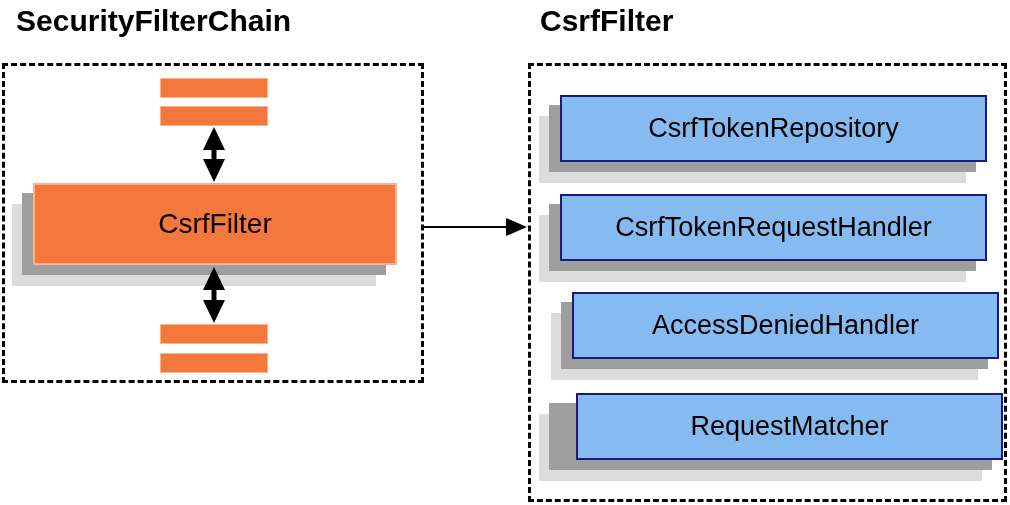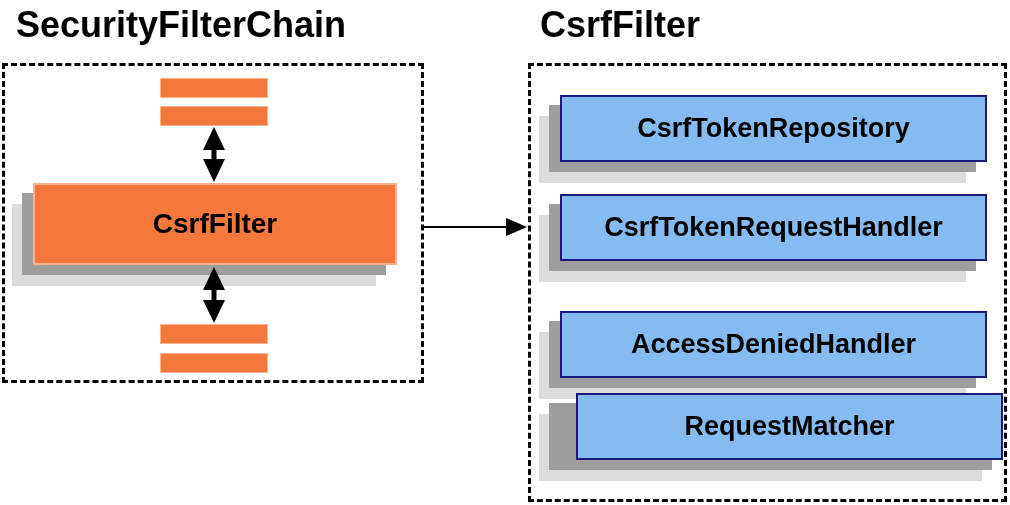--- a/index.html
+++ b/index.html
@@ -20,21 +20,21 @@
   }
   .canvas {
     position: relative;
     width: 1010px;
     height: 505px;
     background: #ffffff;
     overflow: hidden;
   }
   .title {
     position: absolute;
-    font-size: 36px;
+    font-size: 30px;
     font-weight: bold;
     color: var(--text-color);
     white-space: nowrap;
     letter-spacing: 0px;
   }
   .title.left-title  { left: 16px;  top: 4px; }
   .title.right-title { left: 540px; top: 4px; }
 
   .dashed-box {
     position: absolute;
@@ -73,38 +73,38 @@
     width: 100%; height: 100%;
     background: var(--shadow-dark);
   }
   .paper .face {
     position: relative;
     width: 100%; height: 100%;
     box-sizing: border-box;
     display: flex;
     align-items: center;
     justify-content: center;
-    font-weight: bold;
+    font-weight: normal;
     color: var(--text-color);
   }
   .orange-big { left: 33px; top: 183px; width: 364px; height: 82px; }
   .orange-big .face {
     background: var(--orange-fill);
     border: 2px solid var(--orange-border);
     font-size: 28px;
   }
   .blue-box { left: 560px; width: 427px; height: 67px; }
   .blue-box .face {
     background: var(--blue-fill);
     border: 2px solid var(--blue-border);
     font-size: 27px;
   }
   .blue-1 { top: 95px; }
   .blue-2 { top: 194px; }
-  .blue-3 { top: 311px; }
+  .blue-3 { top: 292px; margin-left: 12px; }
   .blue-4 { top: 393px; padding-left: 16px; }
 
   .arrow-layer {
     position: absolute;
     left: 0; top: 0;
     width: 1010px; height: 505px;
     pointer-events: none;
   }
 </style>
 </head>

